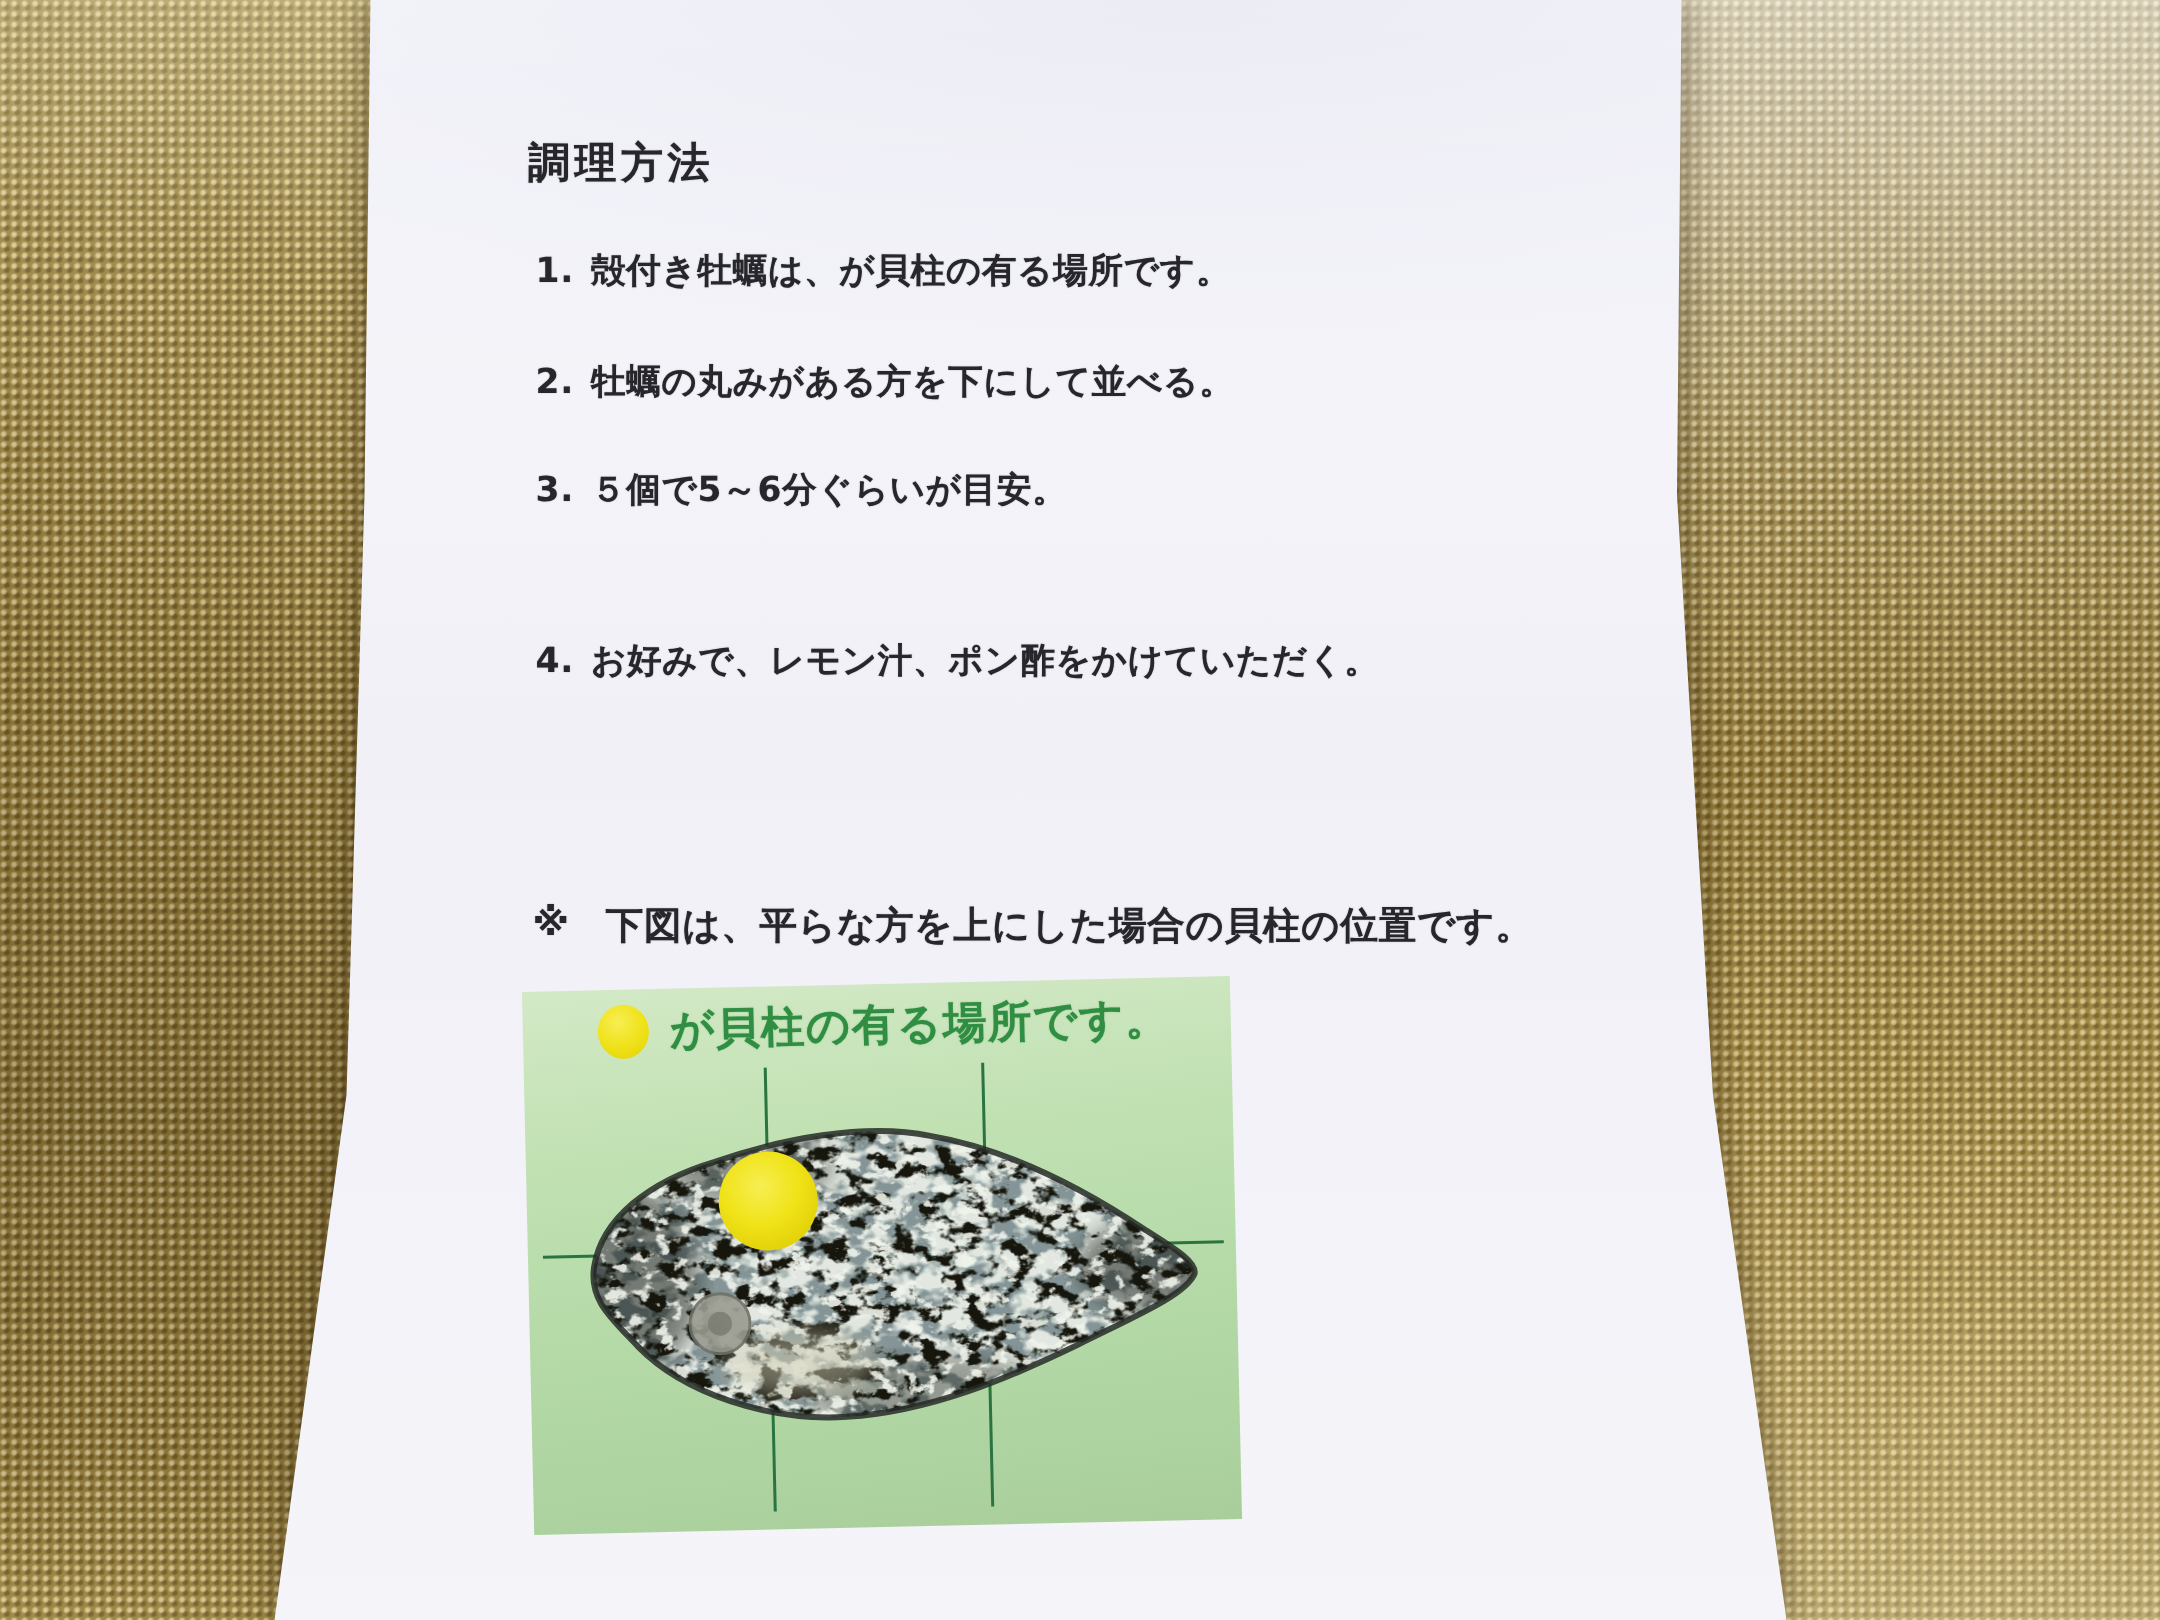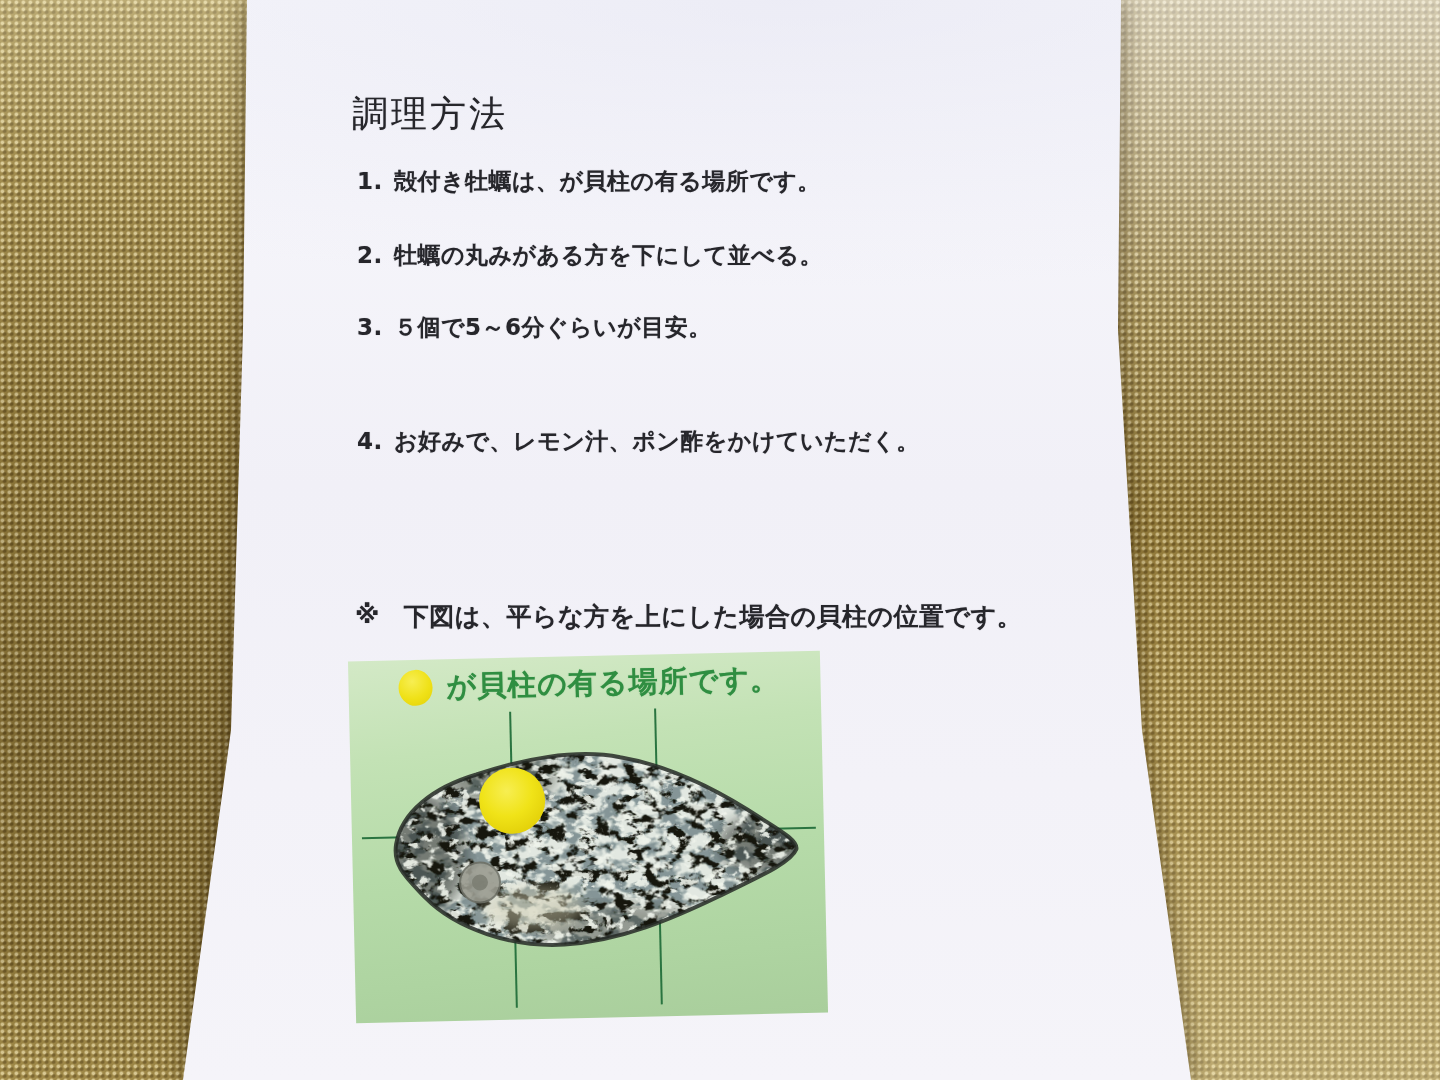--- a/index.html
+++ b/index.html
@@ -46,21 +46,21 @@
       linear-gradient(93deg, rgba(185,185,205,.30) 0%, rgba(185,185,205,0) 6%),
       linear-gradient(267deg, rgba(185,185,205,.22) 0%, rgba(185,185,205,0) 5%),
       radial-gradient(120% 38% at 55% 0%, rgba(222,222,238,.45) 0%, rgba(222,222,238,0) 70%),
       linear-gradient(180deg,#f8f8fc 0%,#f1f0f7 45%,#f5f4f9 100%);
   }
 
   
   .content{position:absolute;inset:0;color:#26262b;text-shadow:0 0 1px rgba(38,38,45,.35);}
   .title{
     position:absolute;left:352px;top:90px;margin:0;
-    font-size:36px;font-weight:400;letter-spacing:3px;
+    font-size:28px;font-weight:700;letter-spacing:3px;
   }
   .steps{position:absolute;left:357px;top:0;width:700px;}
   .step{position:absolute;display:flex;font-size:23px;font-weight:600;line-height:31px;letter-spacing:.5px;}
   .step .num{flex:none;width:37px;}
   .step .lines{flex:1;}
   .step .line + .line{margin-top:32px;}
   .step.s1{top:166px;} .step.s2{top:240px;} .step.s3{top:312px;} .step.s4{top:426px;}
   .step.s4 .line + .line{margin-top:14px;margin-left:8px;font-family:Liberation Mono, monospace;}
   .note{position:absolute;left:355px;top:600px;display:flex;font-size:25px;font-weight:600;letter-spacing:.5px;}
   .note-marker{flex:none;margin-right:24px;}

